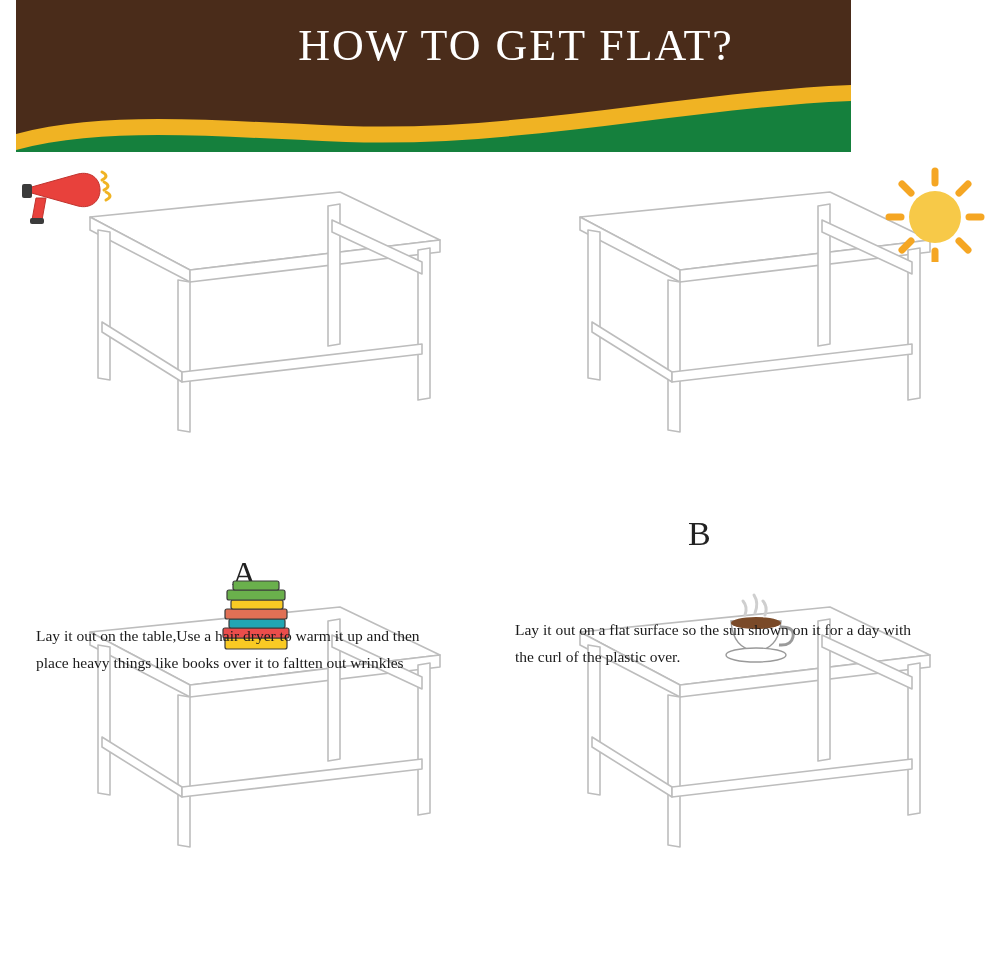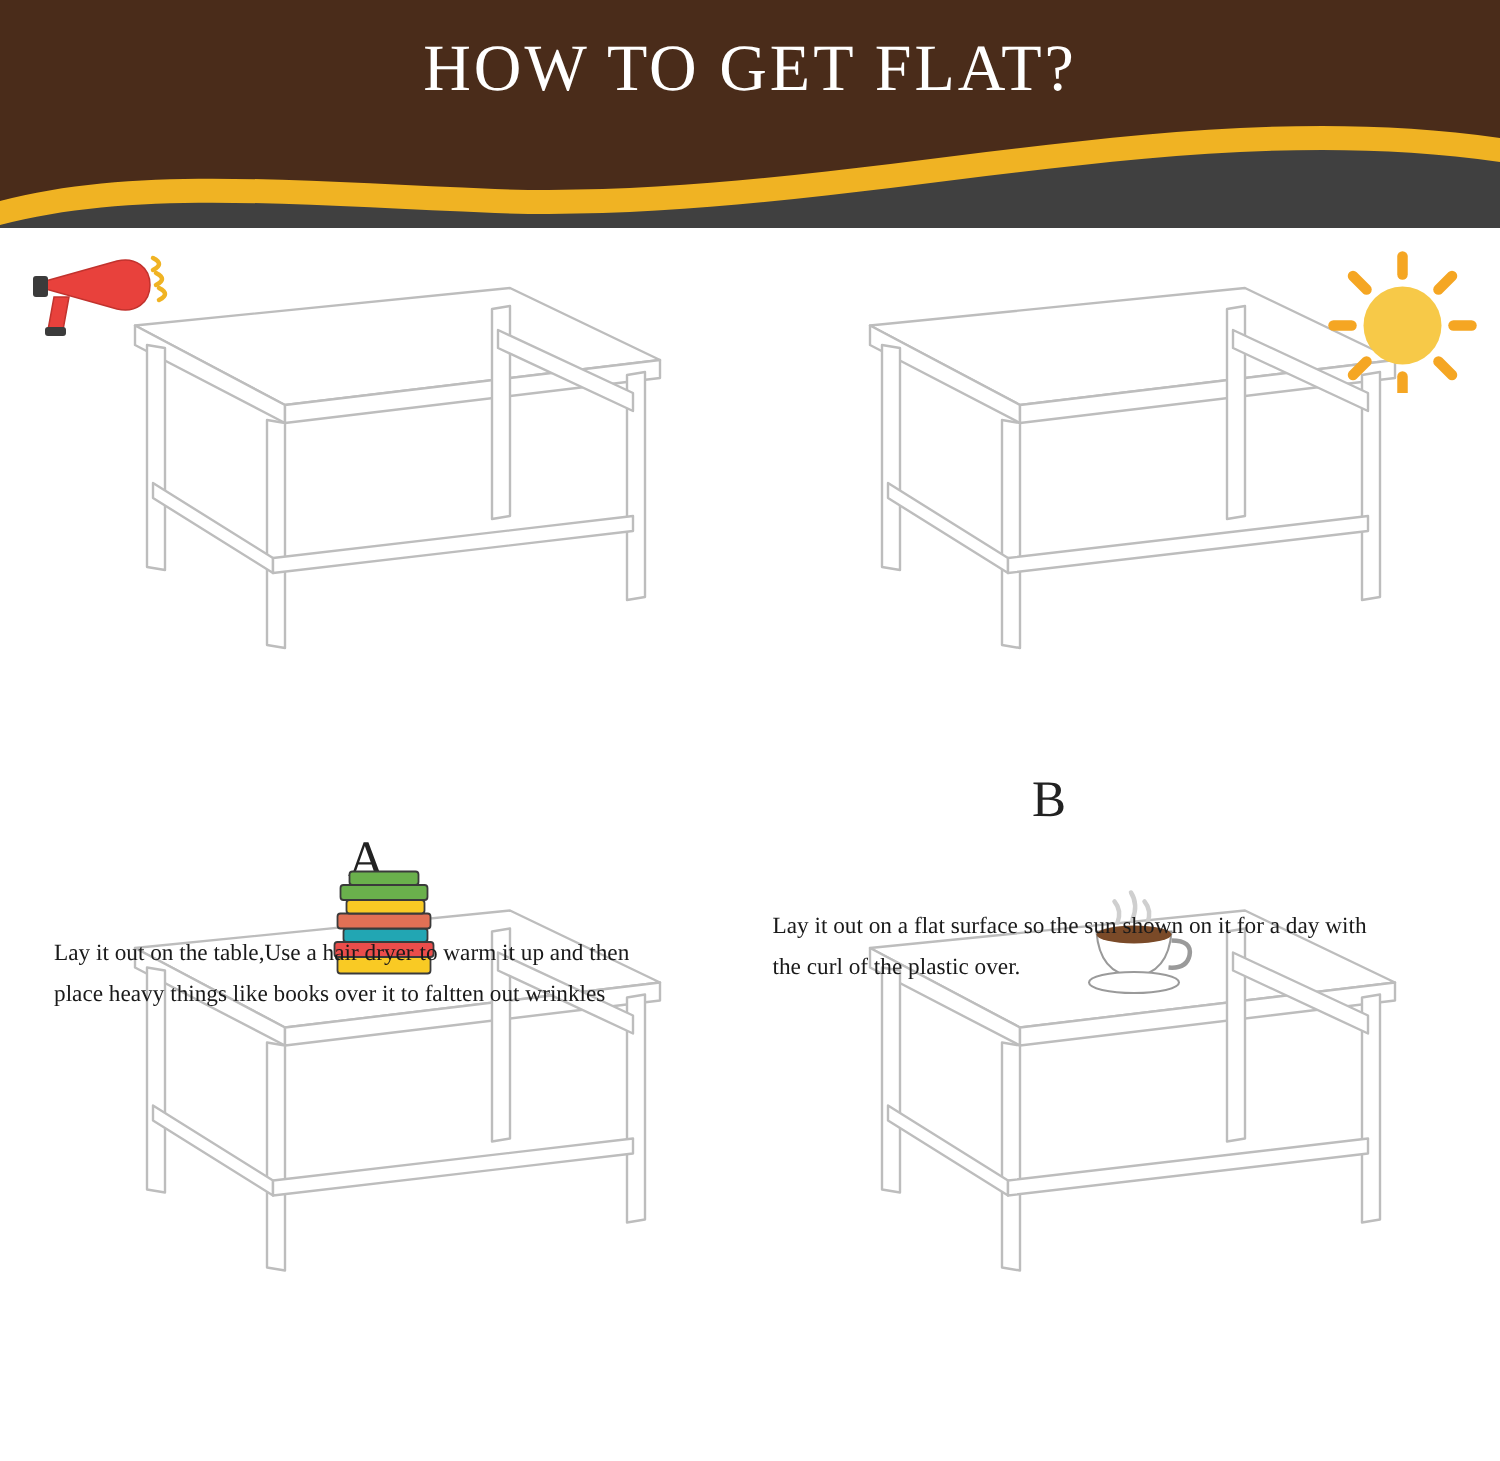--- a/index.html
+++ b/index.html
@@ -11,24 +11,25 @@
     height: 974px;
     background: #ffffff;
     font-family: "Liberation Serif", serif;
     overflow: hidden;
     position: relative;
   }
 
   
   .header {
     position: relative;
-    width: 1000px;
+    width: 835px;
     height: 152px;
     overflow: hidden;
-    background: #404040;
+    background: #15803d;
+    margin-left: 16px;
   }
   .header-svg {
     position: absolute;
     top: 0;
     left: 0;
   }
   .header-title {
     position: absolute;
     top: 20px;
     left: 0;
@@ -76,21 +77,21 @@
 
   .caption {
     position: absolute;
     width: 440px;
     font-family: "Liberation Serif", serif;
     font-size: 15.5px;
     color: #1a1a1a;
     line-height: 1.75;
   }
   .cap-a { left: 36px;  top: 470px; }
-  .cap-b { left: 515px; top: 452px; }
+  .cap-b { left: 515px; top: 464px; }
 
   .icon-layer {
     position: absolute;
     top: 0;
     left: 0;
   }
 </style>
 </head>
 <body>
 

